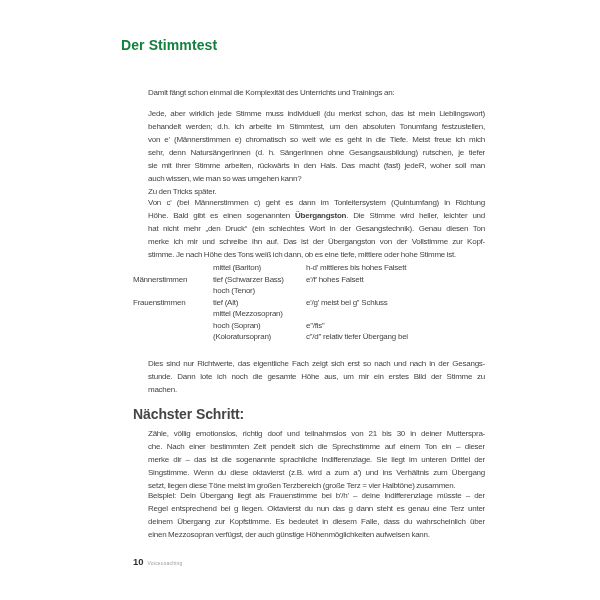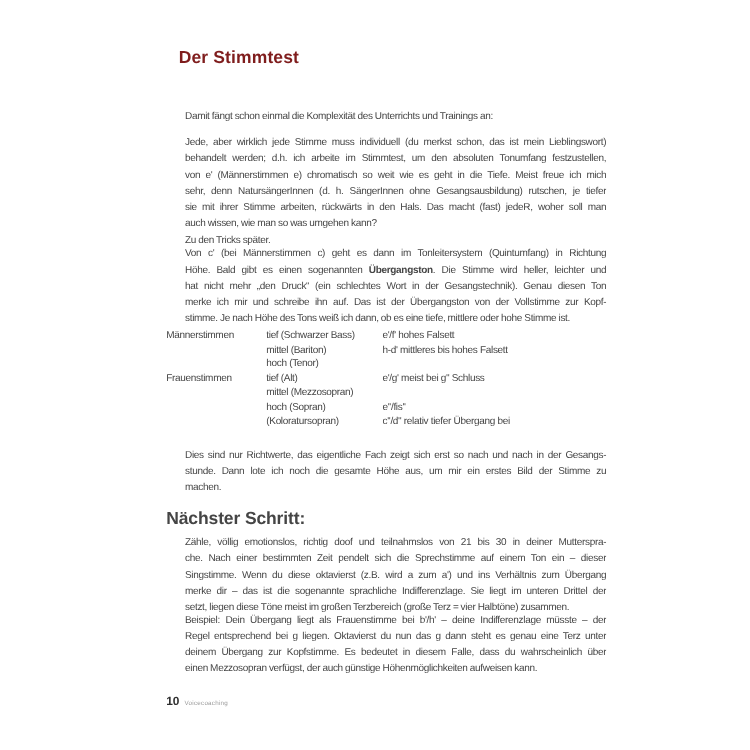--- a/index.html
+++ b/index.html
@@ -6,26 +6,26 @@
   .page {
     position: relative;
     width: 600px;
     height: 600px;
     background: #ffffff;
     font-family: "Liberation Sans", "DejaVu Sans", sans-serif;
     overflow: hidden;
   }
   .title {
     position: absolute;
-    left: 143px;
+    left: 121px;
     top: 37px;
     margin: 0;
     font-size: 14px;
     font-weight: 700;
-    color: #7f1d1d;
+    color: #15803d;
     letter-spacing: 0.1px;
   }
   .para {
     position: absolute;
     left: 148px;
     width: 337px;
     font-size: 8px;
     line-height: 13px;
     letter-spacing: -0.25px;
     word-spacing: -0.2px;
@@ -98,28 +98,28 @@
   <div class="para" style="top:196px">
     <div class="ln">Von c' (bei Männerstimmen c) geht es dann im Tonleitersystem (Quintumfang) in Richtung</div>
     <div class="ln"><span>Höhe. Bald gibt es einen sogenannten </span><span class="b">Übergangston</span><span>. Die Stimme wird heller, leichter und</span></div>
     <div class="ln">hat nicht mehr „den Druck“ (ein schlechtes Wort in der Gesangstechnik). Genau diesen Ton</div>
     <div class="ln">merke ich mir und schreibe ihn auf. Das ist der Übergangston von der Vollstimme zur Kopf-</div>
     <div class="ln ln-last">stimme. Je nach Höhe des Tons weiß ich dann, ob es eine tiefe, mittlere oder hohe Stimme ist.</div>
   </div>
 
   <div class="vtable" style="top:262px">
     <div class="trow">
+      <span class="tc"></span>
+      <span class="tc">mittel (Bariton)</span>
+      <span class="tc">h-d' mittleres bis hohes Falsett</span>
+    </div>
+    <div class="trow">
       <span class="tc">Männerstimmen</span>
       <span class="tc">tief (Schwarzer Bass)</span>
       <span class="tc">e'/f' hohes Falsett</span>
-    </div>
-    <div class="trow">
-      <span class="tc"></span>
-      <span class="tc">mittel (Bariton)</span>
-      <span class="tc">h-d' mittleres bis hohes Falsett</span>
     </div>
     <div class="trow">
       <span class="tc"></span>
       <span class="tc">hoch (Tenor)</span>
     </div>
     <div class="trow">
       <span class="tc">Frauenstimmen</span>
       <span class="tc">tief (Alt)</span>
       <span class="tc">e'/g' meist bei g'' Schluss</span>
     </div>
@@ -147,22 +147,22 @@
     <div class="ln">Dies sind nur Richtwerte, das eigentliche Fach zeigt sich erst so nach und nach in der Gesangs-</div>
     <div class="ln">stunde. Dann lote ich noch die gesamte Höhe aus, um mir ein erstes Bild der Stimme zu</div>
     <div class="ln ln-last">machen.</div>
   </div>
 
   <h2 class="subhead">Nächster Schritt:</h2>
 
   <div class="para" style="top:427px">
     <div class="ln">Zähle, völlig emotionslos, richtig doof und teilnahmslos von 21 bis 30 in deiner Mutterspra-</div>
     <div class="ln">che. Nach einer bestimmten Zeit pendelt sich die Sprechstimme auf einem Ton ein – dieser</div>
+    <div class="ln">merke dir – das ist die sogenannte sprachliche Indifferenzlage. Sie liegt im unteren Drittel der</div>
     <div class="ln">Singstimme. Wenn du diese oktavierst (z.B. wird a zum a') und ins Verhältnis zum Übergang</div>
-    <div class="ln">merke dir – das ist die sogenannte sprachliche Indifferenzlage. Sie liegt im unteren Drittel der</div>
     <div class="ln ln-last">setzt, liegen diese Töne meist im großen Terzbereich (große Terz = vier Halbtöne) zusammen.</div>
   </div>
 
   <div class="para" style="top:489px">
     <div class="ln">Beispiel: Dein Übergang liegt als Frauenstimme bei b'/h' – deine Indifferenzlage müsste – der</div>
     <div class="ln">Regel entsprechend bei g liegen. Oktavierst du nun das g dann steht es genau eine Terz unter</div>
     <div class="ln">deinem Übergang zur Kopfstimme. Es bedeutet in diesem Falle, dass du wahrscheinlich über</div>
     <div class="ln ln-last">einen Mezzosopran verfügst, der auch günstige Höhenmöglichkeiten aufweisen kann.</div>
   </div>
 

